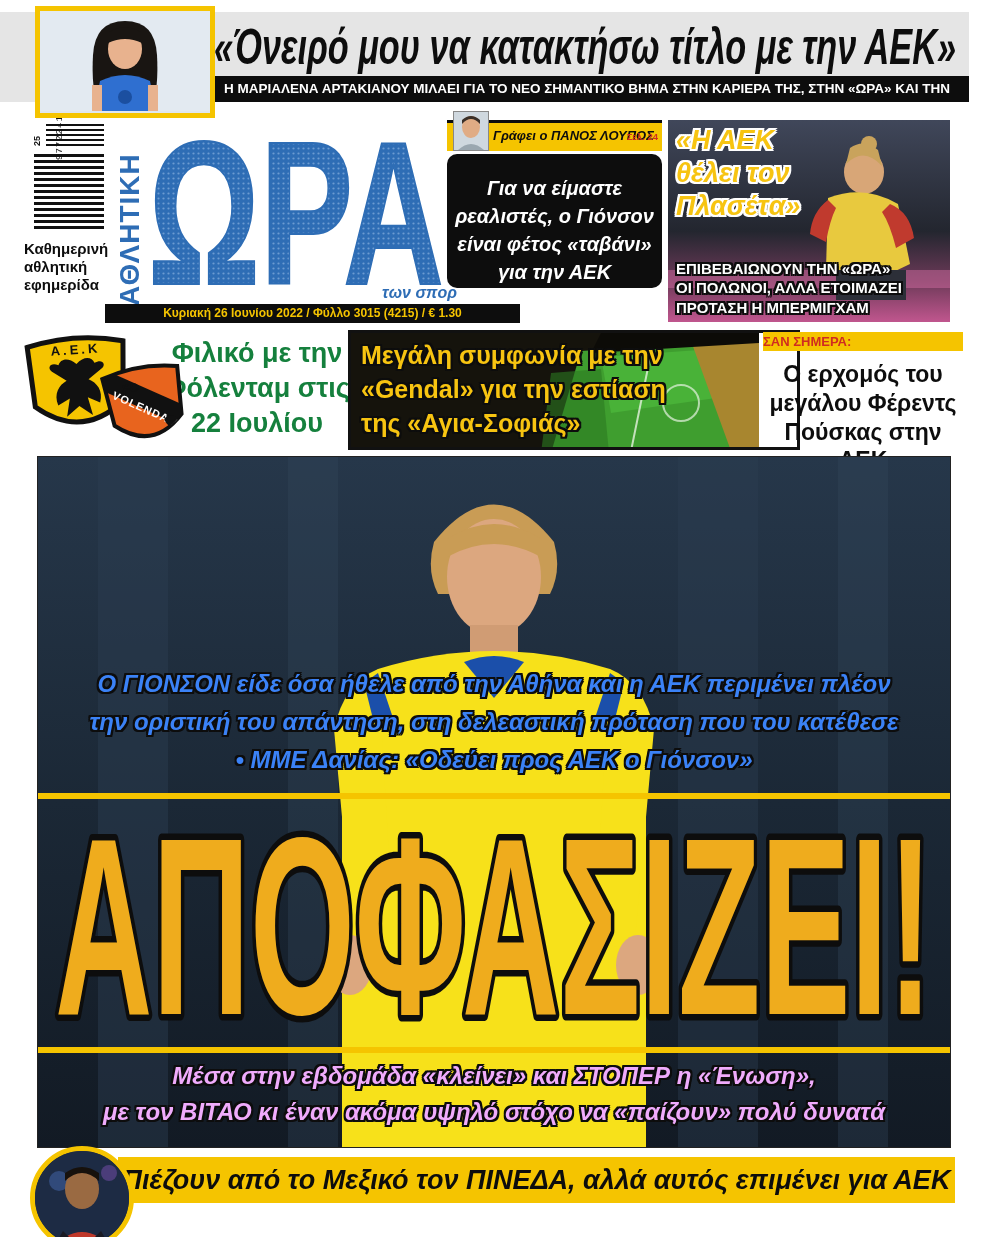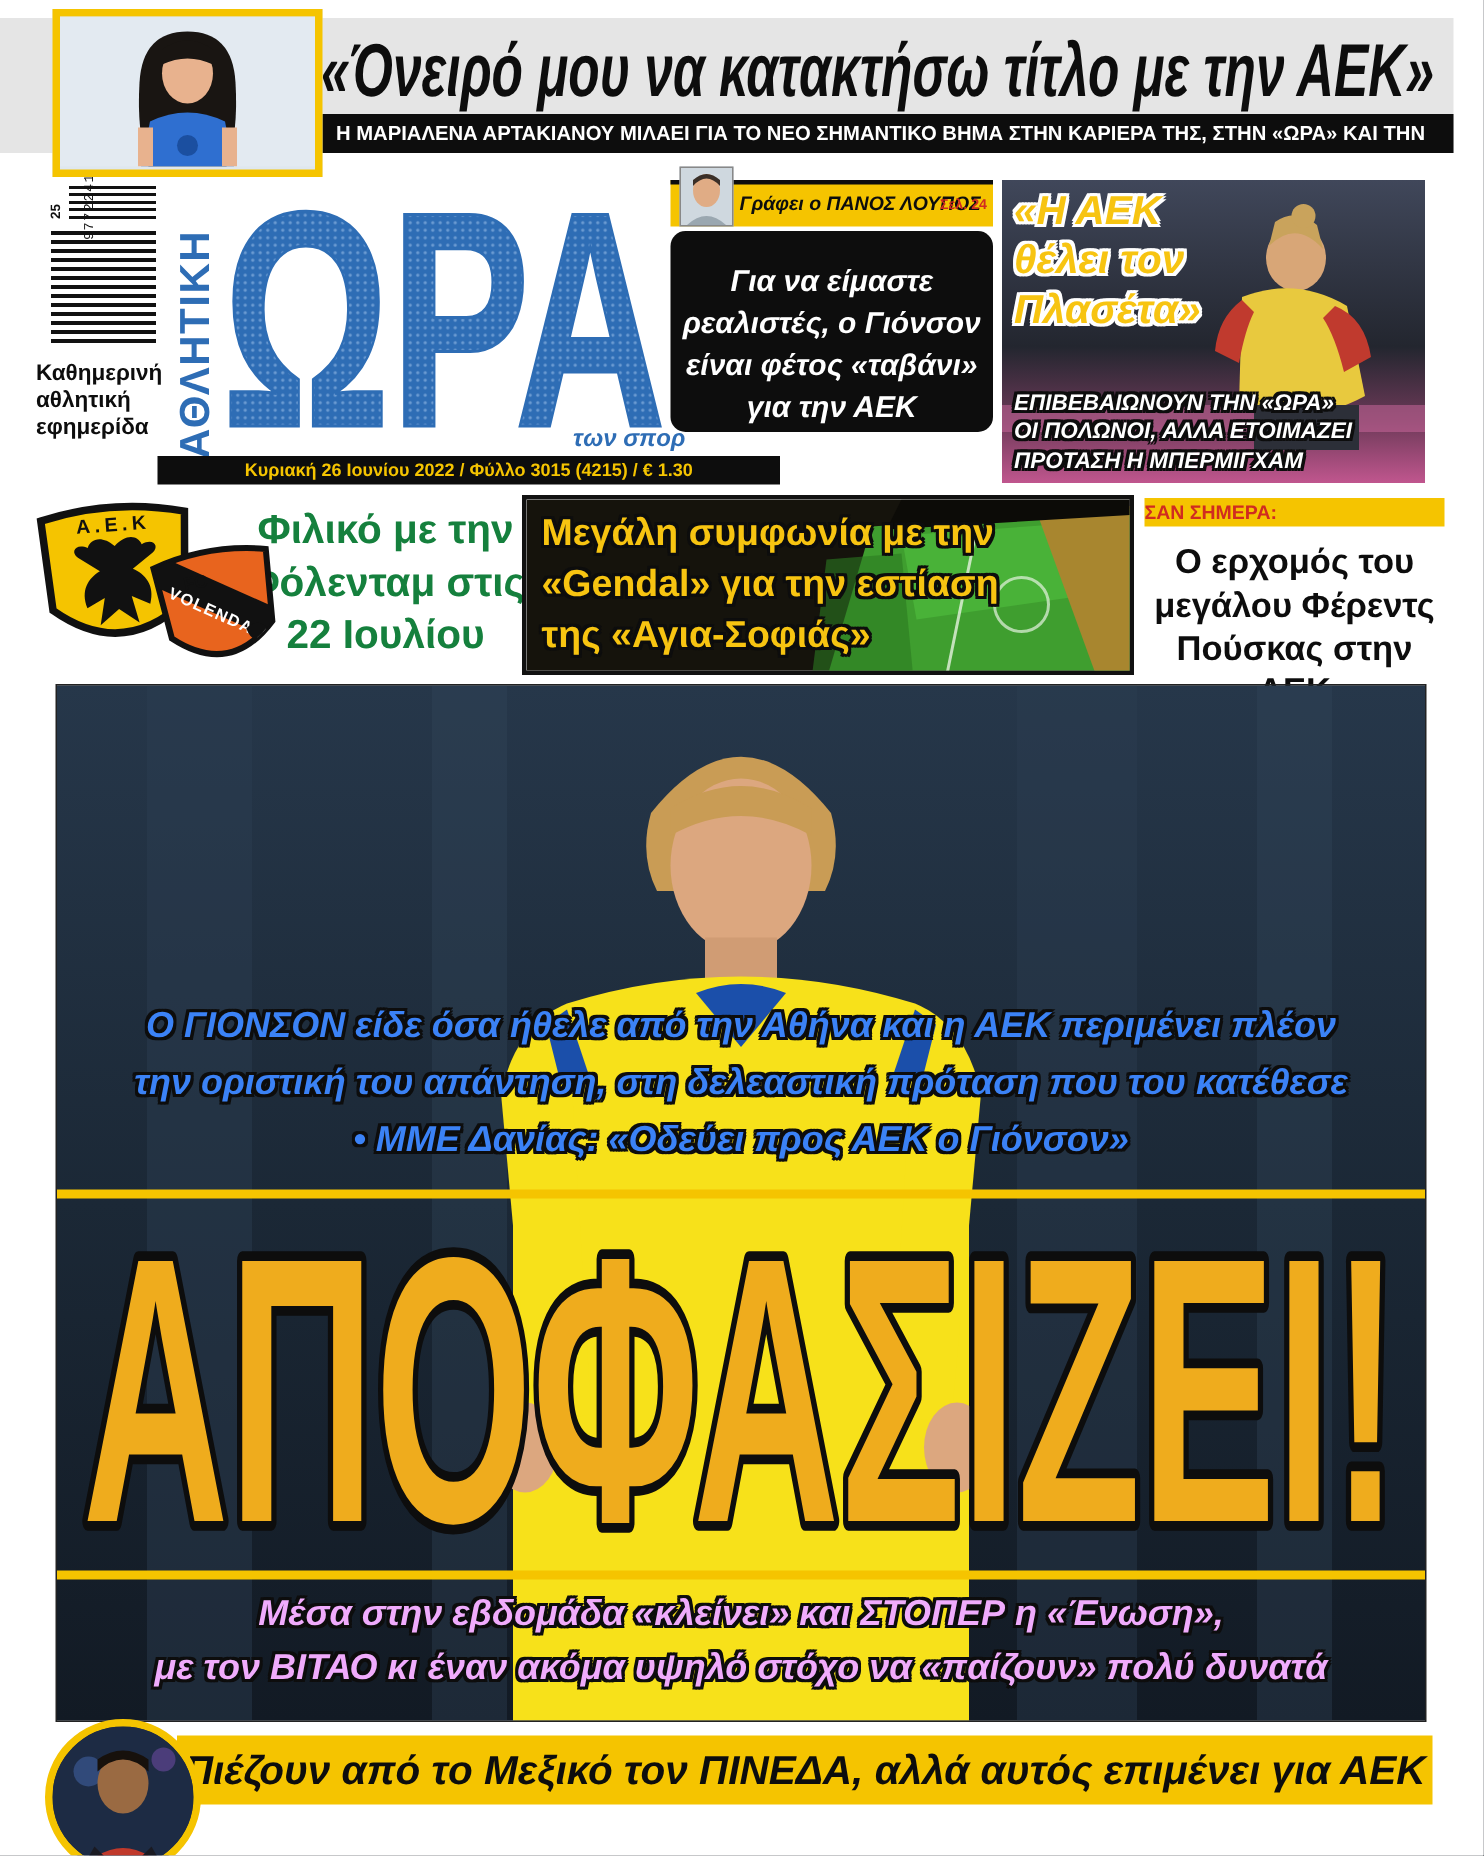--- a/index.html
+++ b/index.html
@@ -45,27 +45,27 @@
   .colbox-byline{position:absolute;left:46px;top:5px;font-size:13px;font-weight:bold;font-style:italic;color:#0d0d0d;}
   .colbox-page{position:absolute;right:4px;top:8px;font-size:9.5px;font-weight:bold;color:#d02c20;}
   .colbox-avatar{position:absolute;left:6px;top:-12px;width:34px;height:38px;border:1px solid #888;
       background:#cfd8df;z-index:2;overflow:hidden;}
   .colbox-quote{margin-top:3px;height:114px;background:#0d0d0d;border-radius:10px;color:#fff;
       font-size:20px;font-weight:bold;font-style:italic;text-align:center;line-height:1.4;padding-top:20px;}
 
   
   .plaseta{left:668px;top:120px;width:282px;height:202px;overflow:hidden;background:#2c2f38;}
   .plaseta-h{left:8px;top:4px;font-size:27px;line-height:1.22;color:#f7c411;z-index:2;}
-  .plaseta-s{left:8px;bottom:5px;font-size:15px;line-height:1.3;color:#fff;z-index:2;font-style:italic;}
+  .plaseta-s{left:8px;bottom:5px;font-size:15px;line-height:1.3;color:#fff;z-index:2;}
 
   
   .aek-logo{left:22px;top:328px;width:112px;height:116px;z-index:1;}
   .vol-logo{left:96px;top:360px;width:100px;height:96px;z-index:2;}
   .friendly{left:152px;top:336px;width:210px;font-size:27px;line-height:1.3;color:#15803d;}
-  .gendal{left:348px;top:330px;width:408px;height:120px;border:3px solid #111;box-sizing:border-box;overflow:hidden;}
+  .gendal{left:348px;top:330px;width:452px;height:120px;border:3px solid #111;box-sizing:border-box;overflow:hidden;}
   .gendal-t{left:10px;top:6px;font-size:25px;line-height:1.35;color:#f7c411;z-index:2;}
   .sansimera{left:762px;top:332px;width:202px;}
   .sansimera-label{width:200px;height:19px;margin:0 auto;background:#f5c400;color:#d02c20;
       font-size:13px;font-weight:bold;line-height:19px;text-align:left;}
   .sansimera-text{margin-top:9px;font-size:23px;line-height:1.25;color:#0d0d0d;}
 
   
   .mainphoto{left:38px;top:457px;width:912px;height:690px;background:#141c26;outline:1px solid #222;}
   .lead{left:0;top:208px;width:100%;font-size:24px;line-height:38px;color:#3b82f6;z-index:2;}
   .rule{left:0;width:100%;height:6px;background:#f5c400;z-index:2;}

